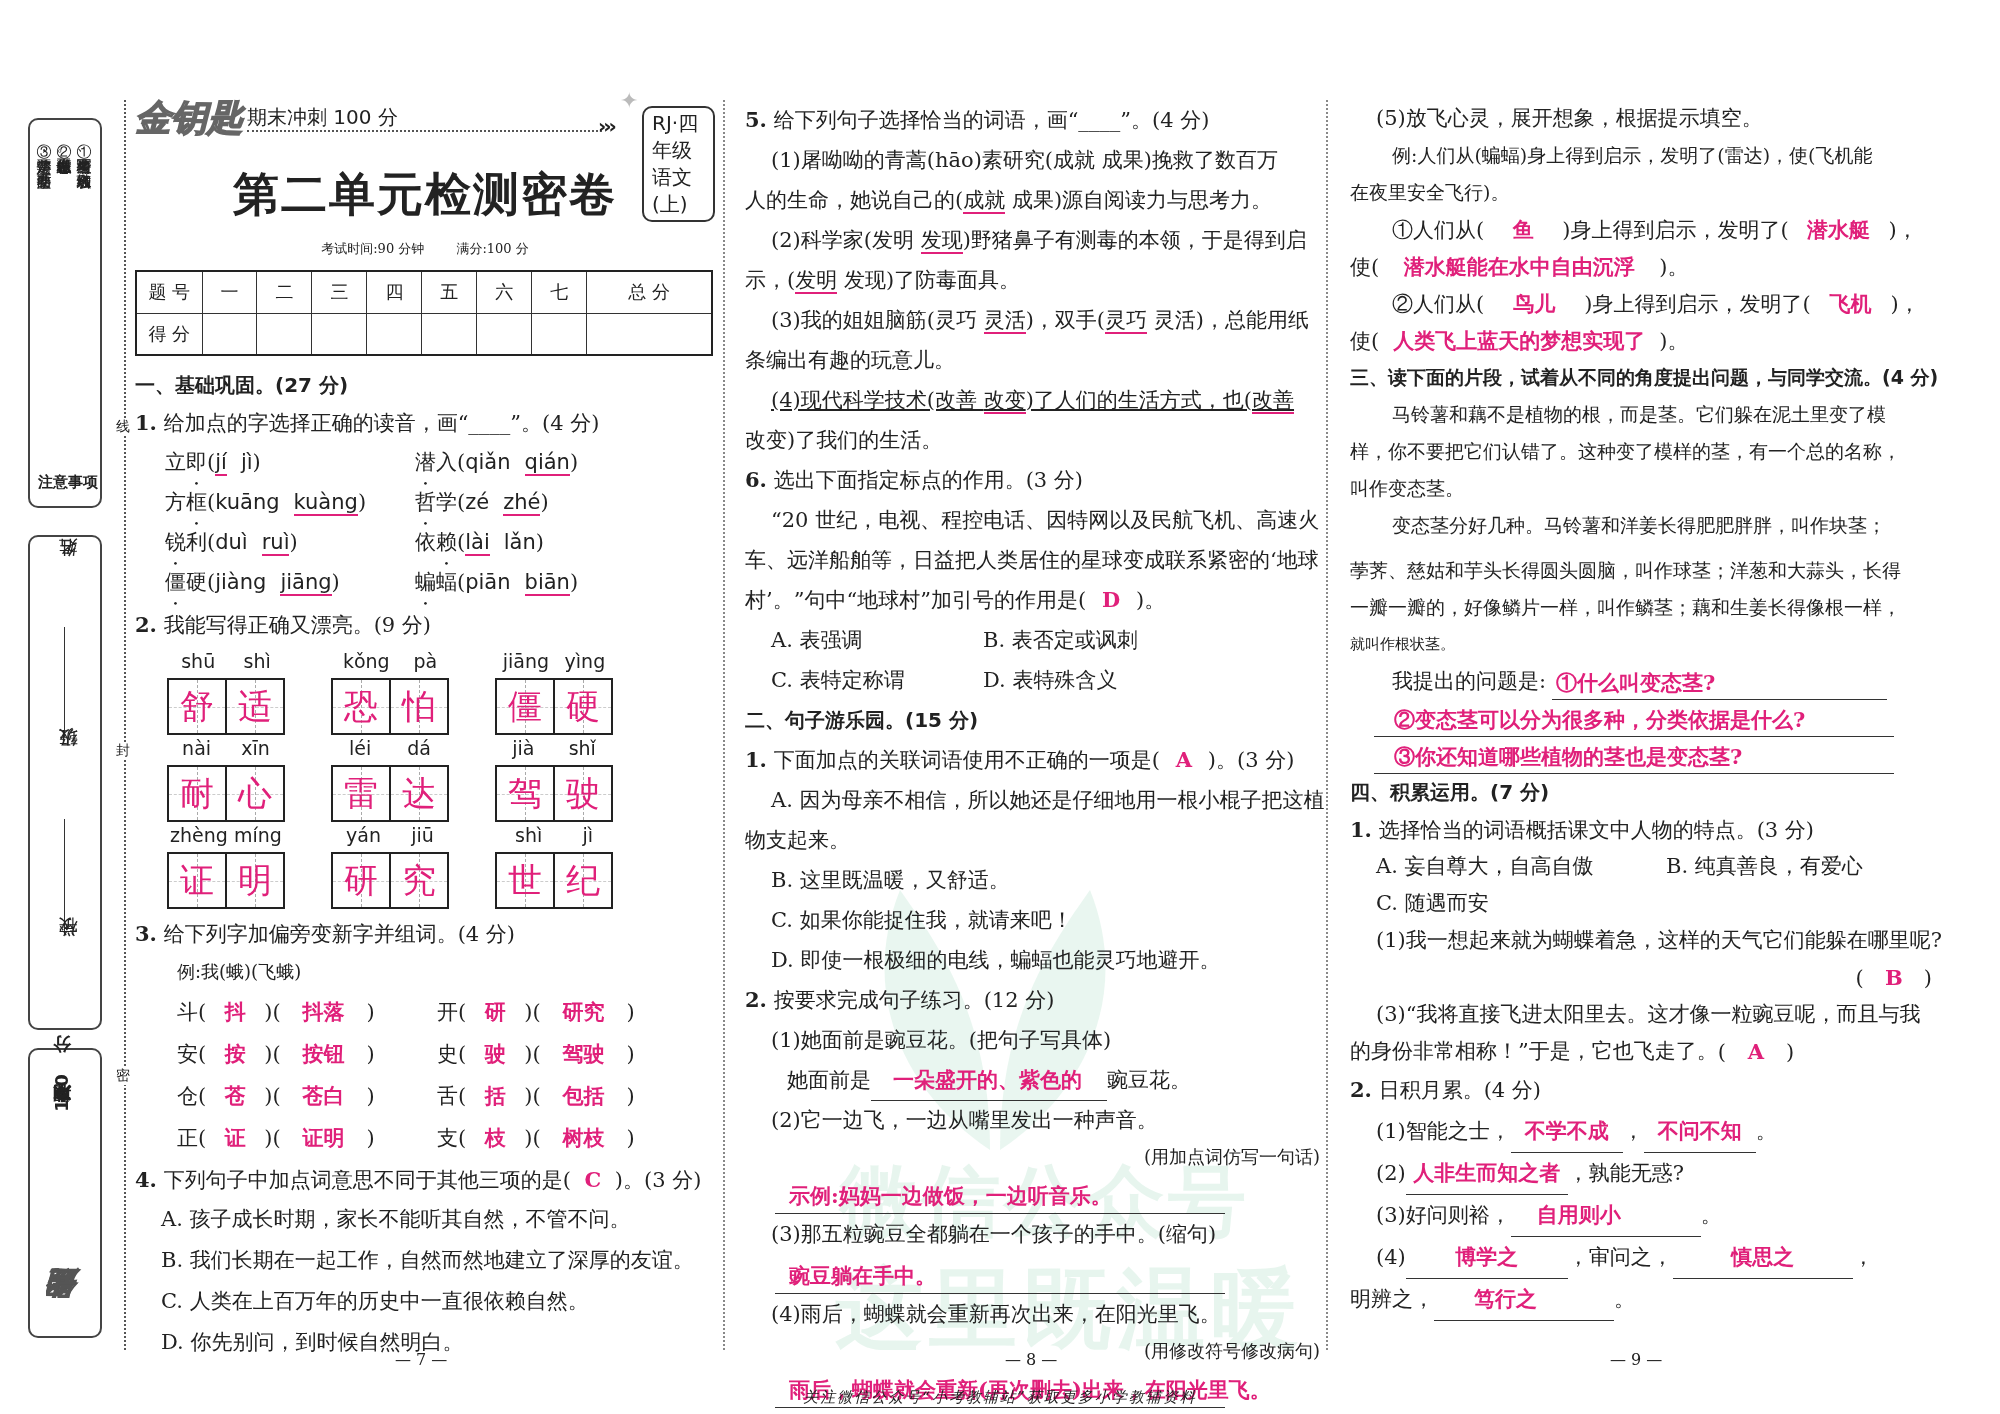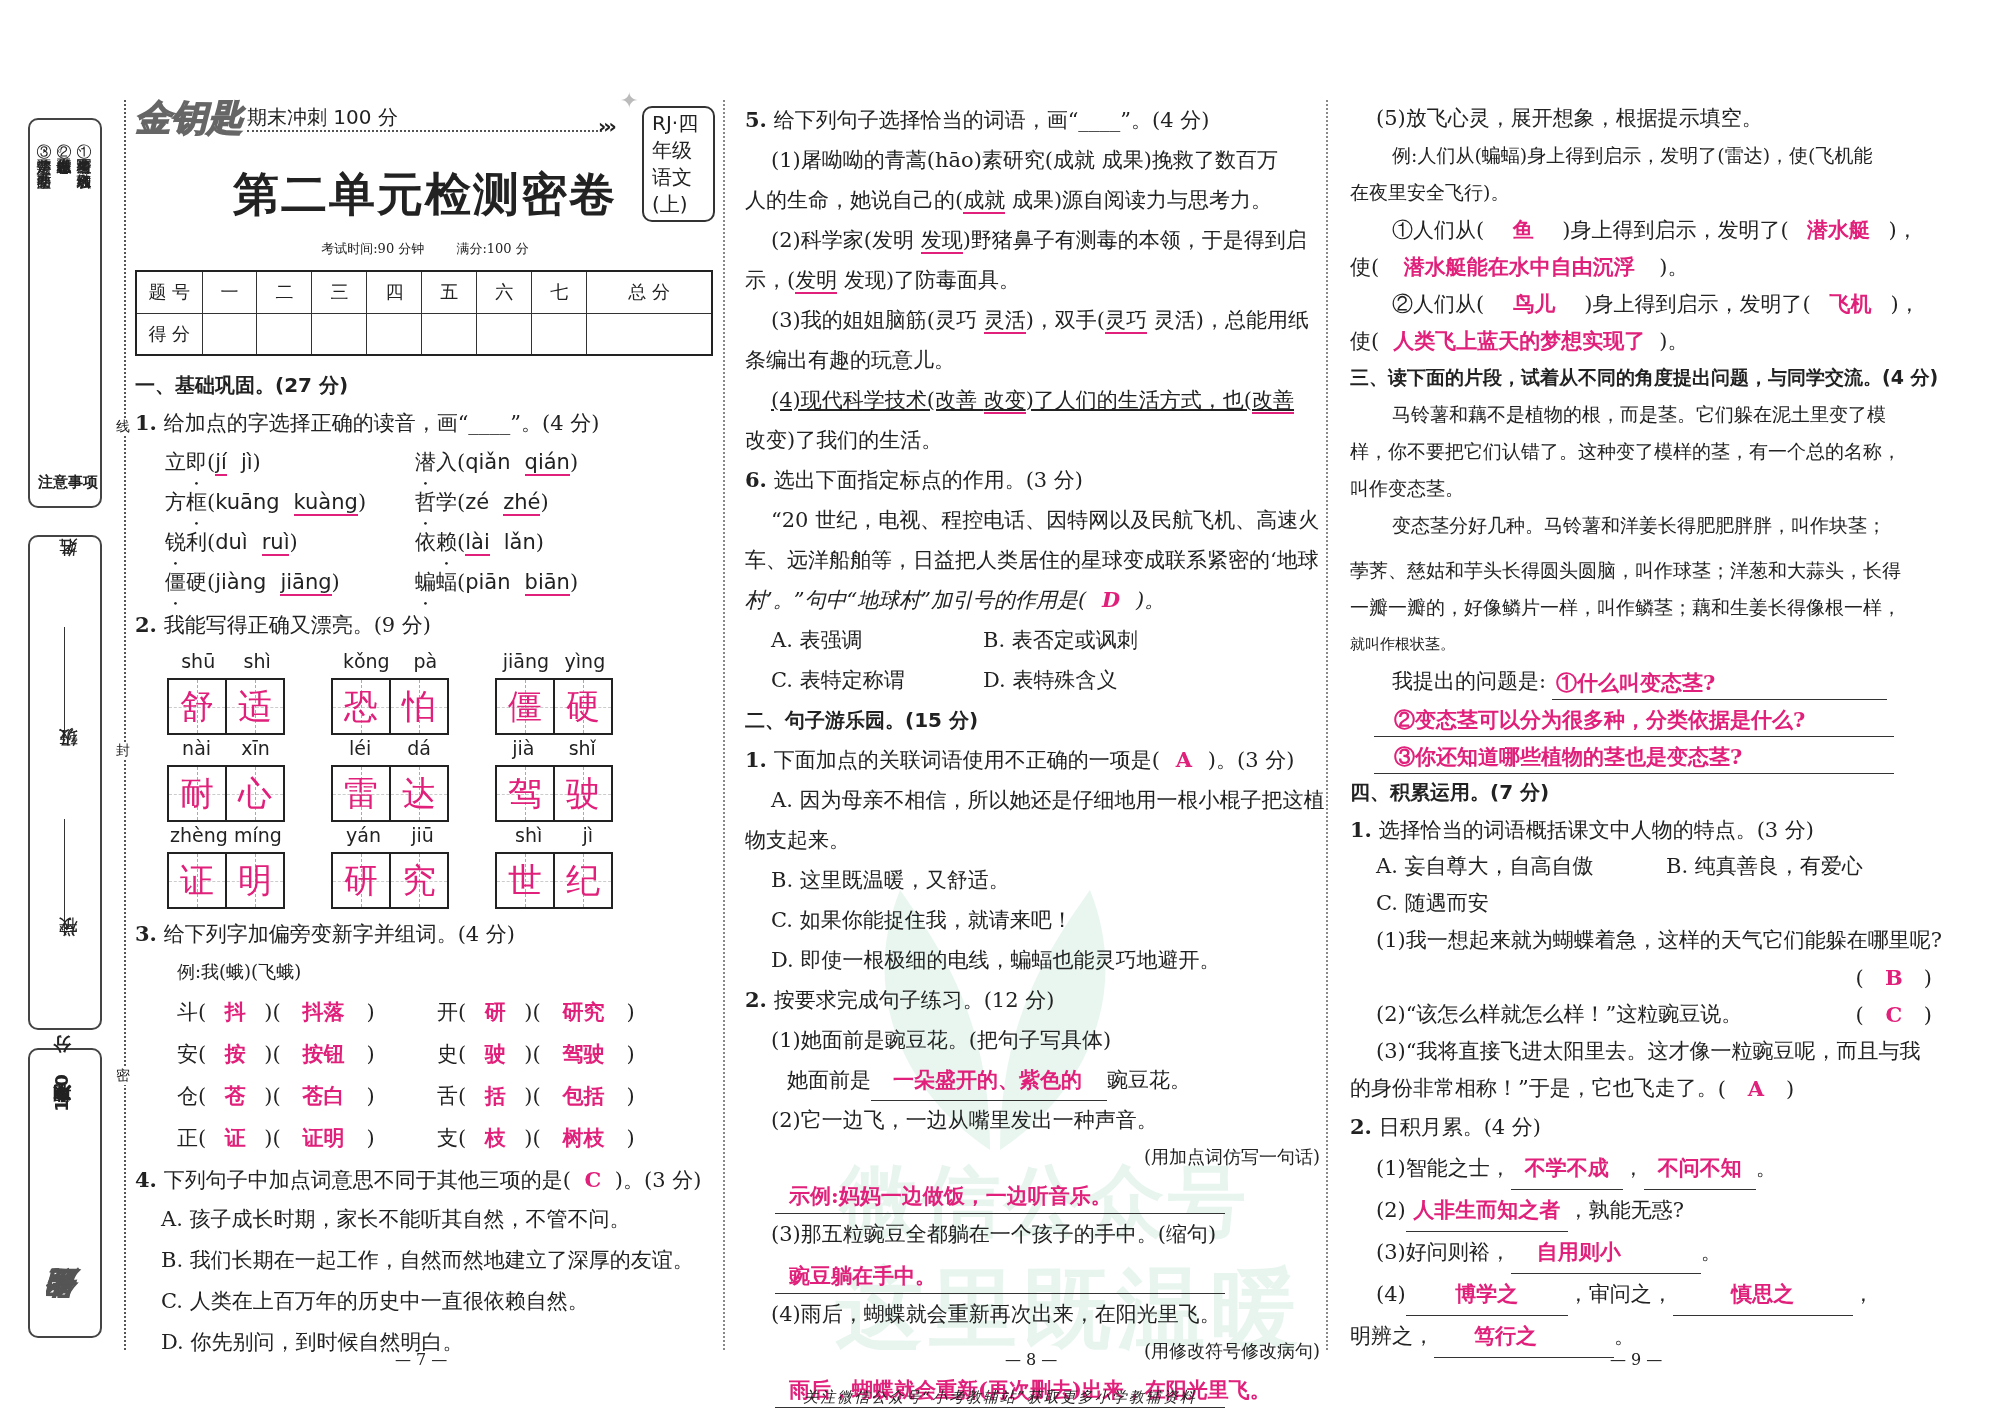--- a/index.html
+++ b/index.html
@@ -336,21 +336,21 @@
       <div class="row indent" style="height: 40px; line-height: 40px; text-decoration: underline;">(4)现代科学技术(改善 <span class="ans-u">改变</span>)了人们的生活方式，也(<span class="ans-u">改善</span></div>
       <div class="row" style="height: 40px; line-height: 40px;">改变)了我们的生活。</div>
     </div>
 
   <div class="row" style="height:40px; line-height:40px;">
     <span class="qnum">6.</span>
     <span>选出下面指定标点的作用。(3 分)</span>
   </div>
   <div class="row indent" style="height:40px; line-height:40px;">“20 世纪，电视、程控电话、因特网以及民航飞机、高速火</div>
   <div class="row" style="height:40px; line-height:40px;">车、远洋船舶等，日益把人类居住的星球变成联系紧密的‘地球</div>
-  <div class="row" style="height:40px; line-height:40px;font-style:italic;">
+  <div class="row" style="height:40px; line-height:40px;">
     <span>村’。”句中“地球村”加引号的作用是(</span><span class="paren-ans" style="width:50px;">D</span><span>)。</span>
   </div>
   <div class="row indent" style="height:40px; line-height:40px; display:flex;">
     <span style="width:212px;">A. 表强调</span>
     <span>B. 表否定或讽刺</span>
   </div>
   <div class="row indent" style="height:40px; line-height:40px; display:flex;">
     <span style="width:212px;">C. 表特定称谓</span>
     <span>D. 表特殊含义</span>
   </div>
@@ -426,24 +426,20 @@
     <span class="qnum">1.</span>
     <span>选择恰当的词语概括课文中人物的特点。(3 分)</span>
   </div>
   <div class="row indent" style="height:37px; line-height:37px; display:flex;">
     <span style="width:290px;">A. 妄自尊大，自高自傲</span>
     <span>B. 纯真善良，有爱心</span>
   </div>
   <div class="row indent" style="height:37px; line-height:37px;">C. 随遇而安</div>
   <div class="row indent" style="height:37px; line-height:37px;">(1)我一想起来就为蝴蝶着急，这样的天气它们能躲在哪里呢?</div>
   <div class="row" style="height:37px; line-height:37px; text-align:right; padding-right:8px;">(<span class="paren-ans" style="width:60px;">B</span>)</div>
-  <div class="row indent" style="height:37px; line-height:37px; display:flex; justify-content:space-between; padding-right:8px;">
-    <span>(2)“该怎么样就怎么样！”这粒豌豆说。</span>
-    <span>(<span class="paren-ans" style="width:60px;">C</span>)</span>
-  </div>
   <div class="row indent" style="height:37px; line-height:37px;">(3)“我将直接飞进太阳里去。这才像一粒豌豆呢，而且与我</div>
   <div class="row" style="height:37px; line-height:37px; display:flex; justify-content:flex-start; padding-right:8px;">
     <span>的身份非常相称！”于是，它也飞走了。</span>
     <span>(<span class="paren-ans" style="width:60px;">A</span>)</span>
   </div>
 
   <div class="row" style="height:40px; line-height:40px;">
     <span class="qnum">2.</span>
     <span>日积月累。(4 分)</span>
   </div>

